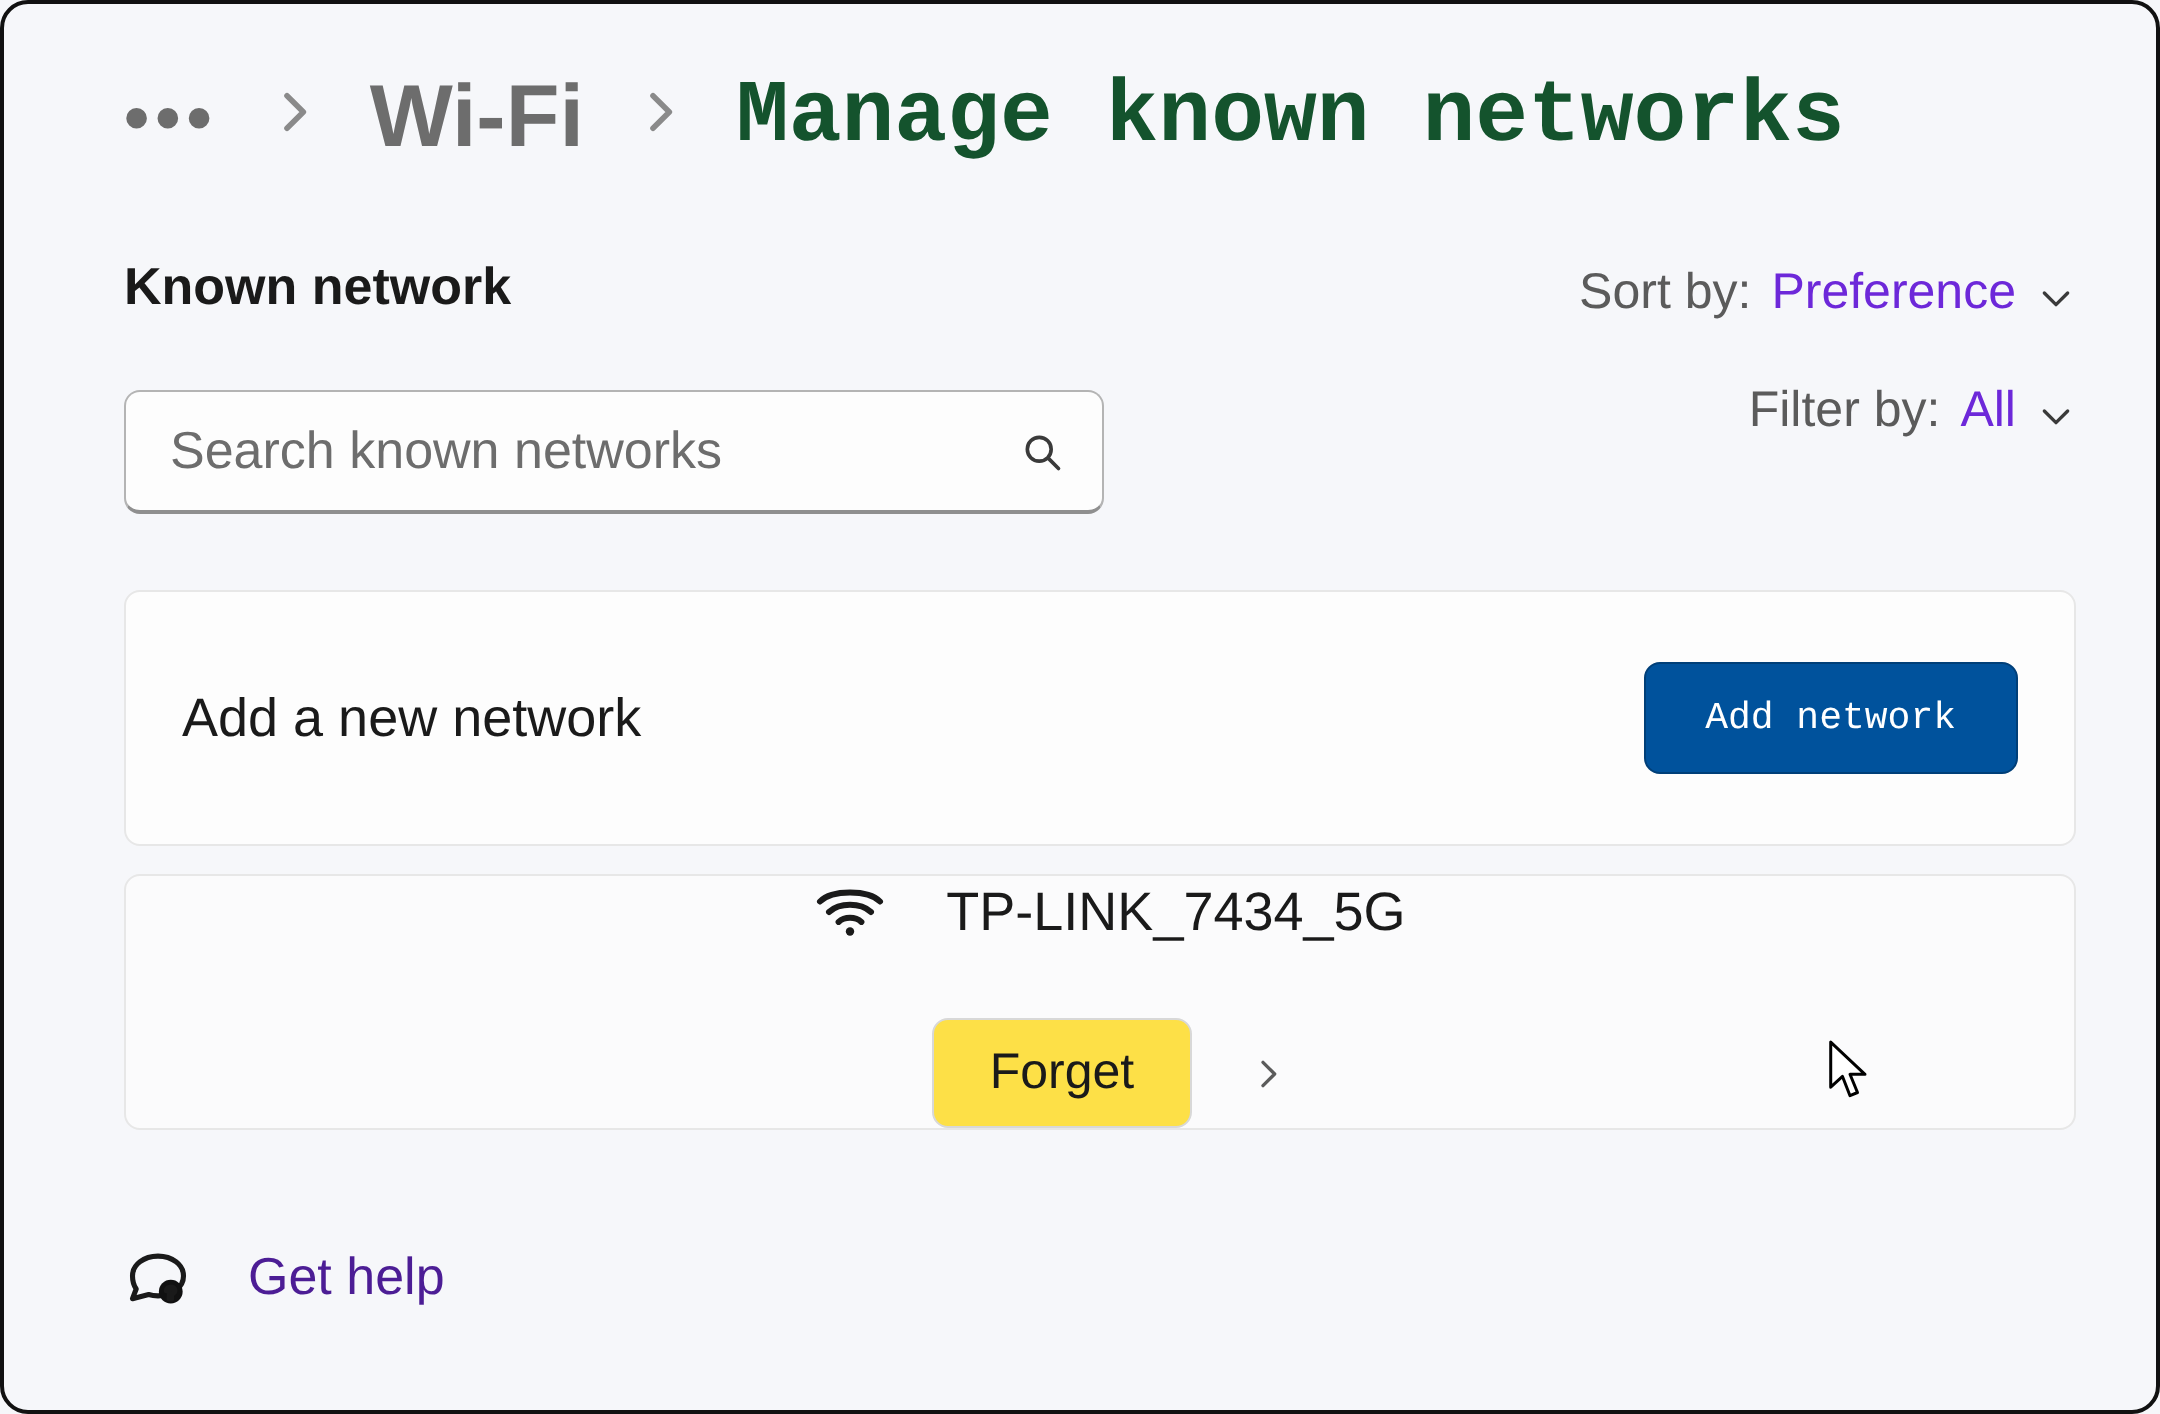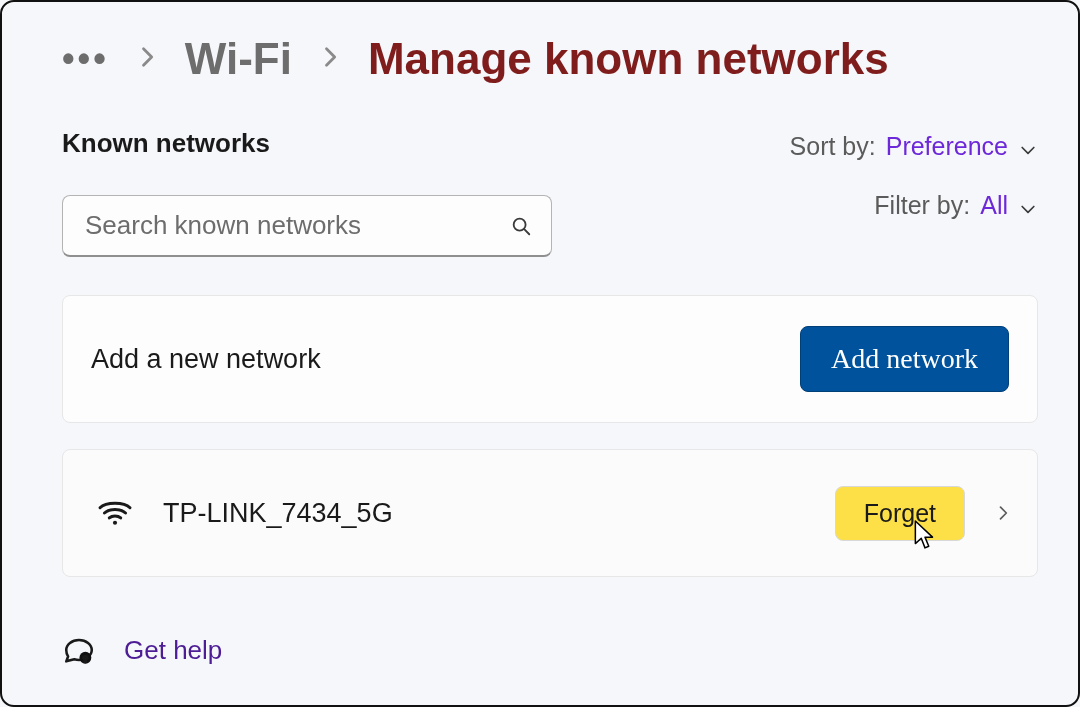--- a/index.html
+++ b/index.html
@@ -42,22 +42,23 @@
     color: #8a8a8a;
     font-size: 34px;
     font-weight: 400;
   }
   .breadcrumb .crumb-link {
     color: #6d6d6d;
     font-weight: 600;
     cursor: pointer;
   }
   .breadcrumb .crumb-current {
-    color: #7f1d1d;
+    color: #14532d;
     font-weight: 600;
+    font-family: Liberation Mono, monospace;
   }
 
   
   .controls-row {
     display: flex;
     justify-content: space-between;
     align-items: flex-start;
     margin-top: 44px;
   }
   .controls-left { flex: 0 0 auto; }
@@ -124,37 +125,38 @@
     border-radius: 8px;
     margin-top: 38px;
     padding: 0 28px;
     display: flex;
     align-items: center;
     justify-content: space-between;
     min-height: 128px;
   }
   .card.network-row {
     background: #fbfbfc;
-    margin-top: 26px;
+    margin-top: 14px;
     padding: 0 24px 0 34px;
+    flex-direction: column;
   }
   .card-label {
     font-size: 27px;
     color: #1a1a1a;
   }
   .btn-primary {
     background: #00529c;
     color: #fff;
     border: 1px solid #003f78;
     border-radius: 8px;
-    font-size: 28px;
+    font-size: 19px;
     font-weight: 400;
     padding: 16px 30px;
     cursor: pointer;
-    font-family: Liberation Serif, serif;
+    font-family: Liberation Mono, monospace;
   }
   .btn-secondary {
     background: #fde047;
     color: #1a1a1a;
     border: 1px solid #d8d8d8;
     border-radius: 8px;
     font-size: 25px;
     padding: 12px 28px;
     cursor: pointer;
     font-family: inherit;
@@ -220,21 +222,21 @@
     <span class="crumb-sep">
       <svg viewBox="0 0 24 24" width="28" height="28" fill="none" stroke="currentColor" stroke-width="2.4" stroke-linecap="round" stroke-linejoin="round">
           <polyline points="9 5 16 12 9 19"></polyline>
         </svg>
     </span>
     <span class="crumb-current">Manage known networks</span>
   </div>
 
   <div class="controls-row">
     <div class="controls-left">
-      <div class="section-label">Known networks</div>
+      <div class="section-label">Known network</div>
       <div class="search-wrap">
         <input class="search-input" type="text" placeholder="Search known networks" style="">
         <span class="search-icon">
           <svg viewBox="0 0 24 24" width="22" height="22" fill="none" stroke="currentColor" stroke-width="2" stroke-linecap="round">
               <circle cx="10.5" cy="10.5" r="6.5"></circle>
               <line x1="21" y1="21" x2="15.5" y2="15.5"></line>
             </svg>
         </span>
       </div>
     </div>

